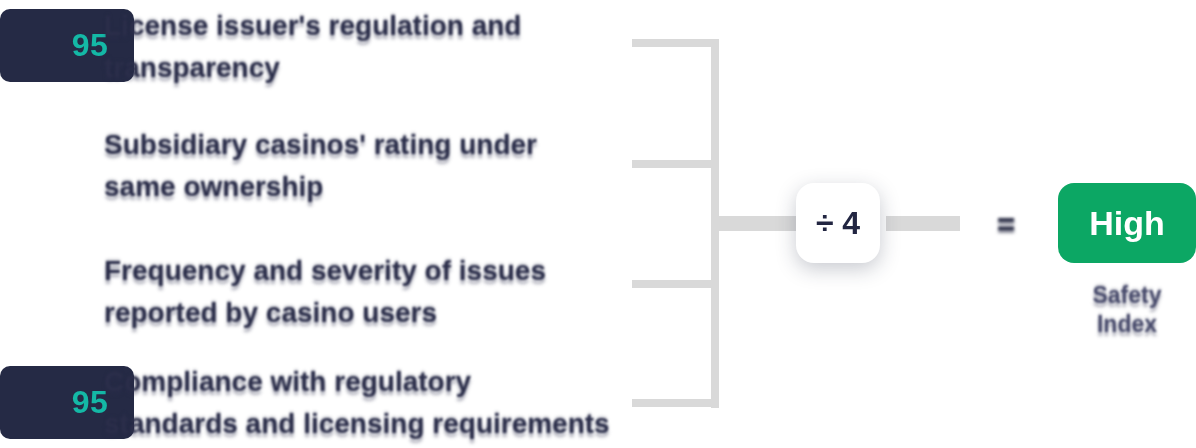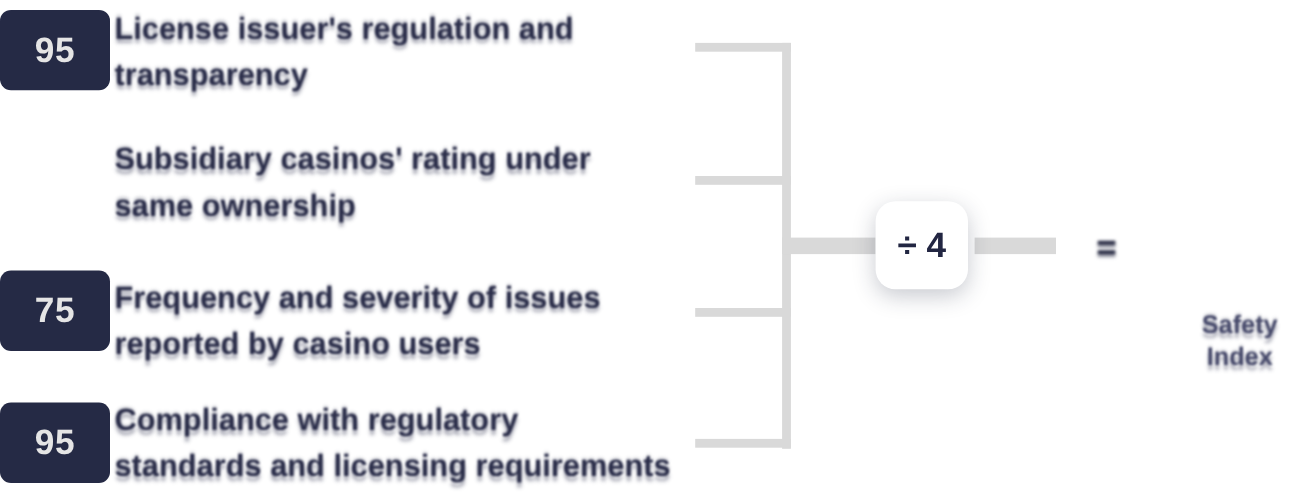--- a/index.html
+++ b/index.html
@@ -2,24 +2,24 @@
 <html><head>
 <meta charset="utf-8">
 <style>
   html,body{margin:0;padding:0;background:#ffffff;}
   .canvas{
     position:relative;width:1196px;height:448px;background:#ffffff;
     font-family:"Liberation Sans",sans-serif;overflow:hidden;
   }
   
   .score-box{
-    position:absolute;left:0;width:100px;height:73px;
+    position:absolute;left:0;width:88px;height:73px;
     background:#252a45;border-radius:10px;
     display:flex;align-items:center;justify-content:center;
-    color:#e5e5e5;font-size:32px;font-weight:700;letter-spacing:.5px;
+    color:#14b8a6;font-size:32px;font-weight:700;letter-spacing:.5px;padding-left:46px;
   }
   
   .factor-label{
     position:absolute;left:104px;color:#2b2e4a;
     font-size:28px;font-weight:600;line-height:42px;white-space:nowrap;
   }
   .smear{
     filter:blur(1.1px);
     text-shadow:0 4px 3px rgba(43,46,74,.40),0 -2px 2px rgba(43,46,74,.22);
   }
@@ -71,23 +71,20 @@
   <div class="factor-label smear" style="top:5px">
     <div>License issuer's regulation and</div>
     <div>transparency</div>
   </div>
 
   <div class="factor-label smear" style="top:124px">
     <div>Subsidiary casinos' rating under</div>
     <div>same ownership</div>
   </div>
 
-  <div class="score-box" style="top:246px">
-    <span>75</span>
-  </div>
   <div class="factor-label smear" style="top:250px">
     <div>Frequency and severity of issues</div>
     <div>reported by casino users</div>
   </div>
 
   <div class="score-box" style="top:366px">
     <span>95</span>
   </div>
   <div class="factor-label smear" style="top:361px">
     <div>Compliance with regulatory</div>
@@ -103,19 +100,22 @@
   <div class="gline conn conn-right"></div>
 
   <div class="op-box">
     <span>÷ 4</span>
   </div>
 
   <div class="eq">
     <span>=</span>
   </div>
 
+  <div class="badge">
+    <span>High</span>
+  </div>
 
   <div class="caption smear">
     <div>Safety</div>
     <div>Index</div>
   </div>
 
 </div>
 
 </body></html>

